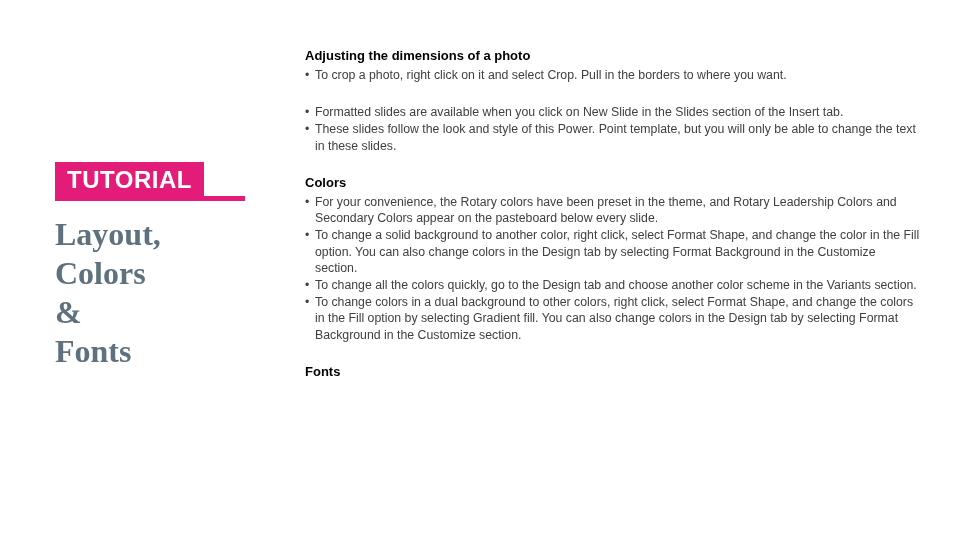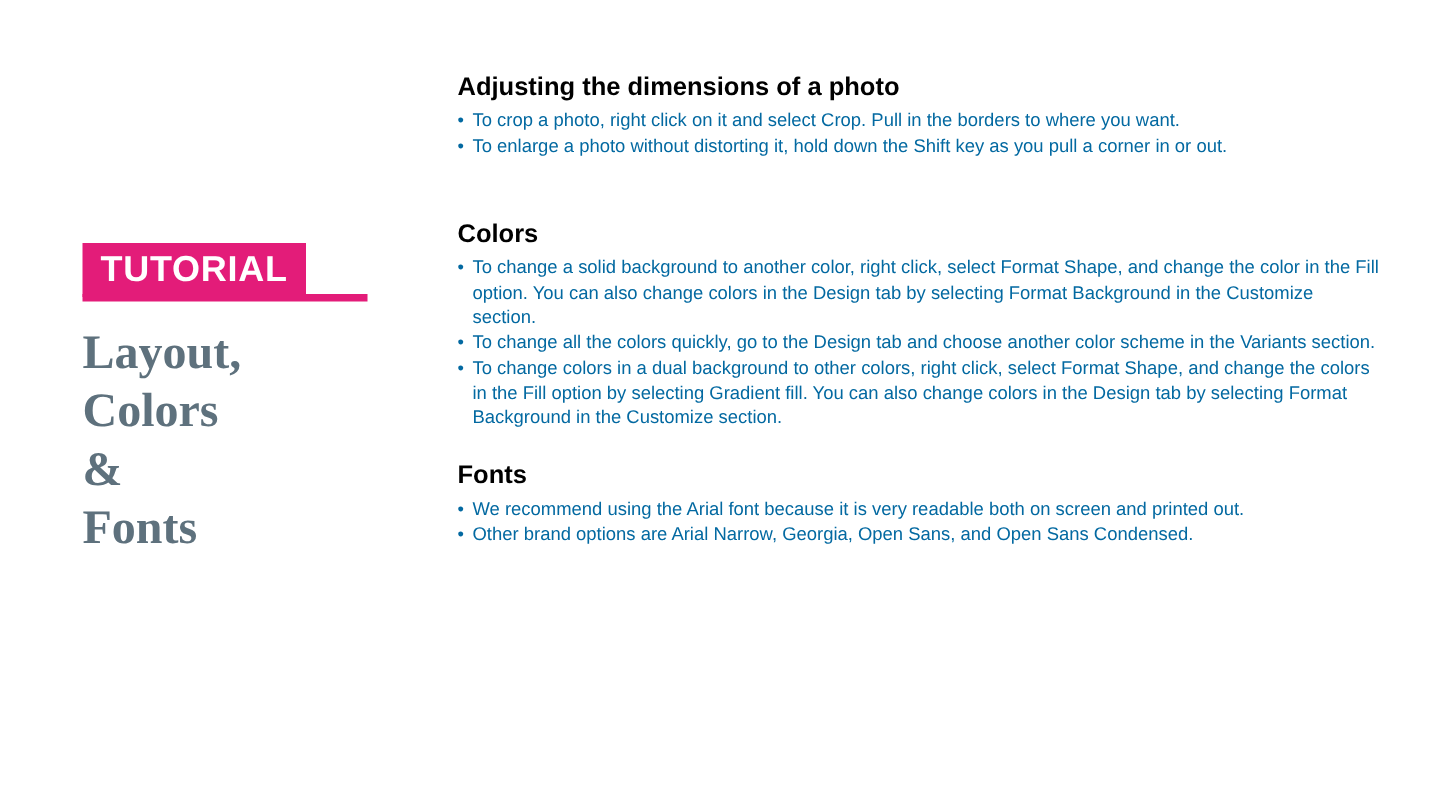--- a/index.html
+++ b/index.html
@@ -46,29 +46,29 @@
   .title-line { display: block; }
   .right-col {
     flex: 1 1 auto;
     display: flex;
     flex-direction: column;
     gap: 2px;
     padding-top: 8px;
   }
   .section { margin-bottom: 18px; }
   .section h2 {
-    font-size: 17px;
+    font-size: 13px;
     font-weight: 700;
     color: #000;
     margin-bottom: 4px;
   }
   .bullets {
     list-style: none;
     font-size: 12.3px;
-    color: #0369a1;
+    color: #404040;
     line-height: 1.32;
   }
   .bullets li {
     position: relative;
     padding-left: 10px;
     margin-bottom: 1px;
   }
   .bullets li::before {
     content: "•";
     position: absolute;
@@ -90,38 +90,38 @@
       <span class="title-line">Fonts</span>
     </div>
   </div>
 
   <div class="right-col">
 
     <div class="section">
       <h2>Adjusting the dimensions of a photo</h2>
       <ul class="bullets">
         <li>To crop a photo, right click on it and select Crop. Pull in the borders to where you want.</li>
-        <li>To enlarge a photo without distorting it, hold down the Shift key as you pull a corner in or out.</li>
       </ul>
     </div>
 
     <div class="section">
+      <ul class="bullets">
+        <li>Formatted slides are available when you click on New Slide in the Slides section of the Insert tab.</li>
+        <li>These slides follow the look and style of this Power. Point template, but you will only be able to change the text in these slides.</li>
+      </ul>
     </div>
 
     <div class="section">
       <h2>Colors</h2>
       <ul class="bullets">
+        <li>For your convenience, the Rotary colors have been preset in the theme, and Rotary Leadership Colors and Secondary Colors appear on the pasteboard below every slide.</li>
         <li>To change a solid background to another color, right click, select Format Shape, and change the color in the Fill option. You can also change colors in the Design tab by selecting Format Background in the Customize section.</li>
         <li>To change all the colors quickly, go to the Design tab and choose another color scheme in the Variants section.</li>
         <li>To change colors in a dual background to other colors, right click, select Format Shape, and change the colors in the Fill option by selecting Gradient fill. You can also change colors in the Design tab by selecting Format Background in the Customize section.</li>
       </ul>
     </div>
 
     <div class="section">
       <h2>Fonts</h2>
-      <ul class="bullets">
-        <li>We recommend using the Arial font because it is very readable both on screen and printed out.</li>
-        <li>Other brand options are Arial Narrow, Georgia, Open Sans, and Open Sans Condensed.</li>
-      </ul>
     </div>
 
   </div>
 </div>
 
 </body></html>

